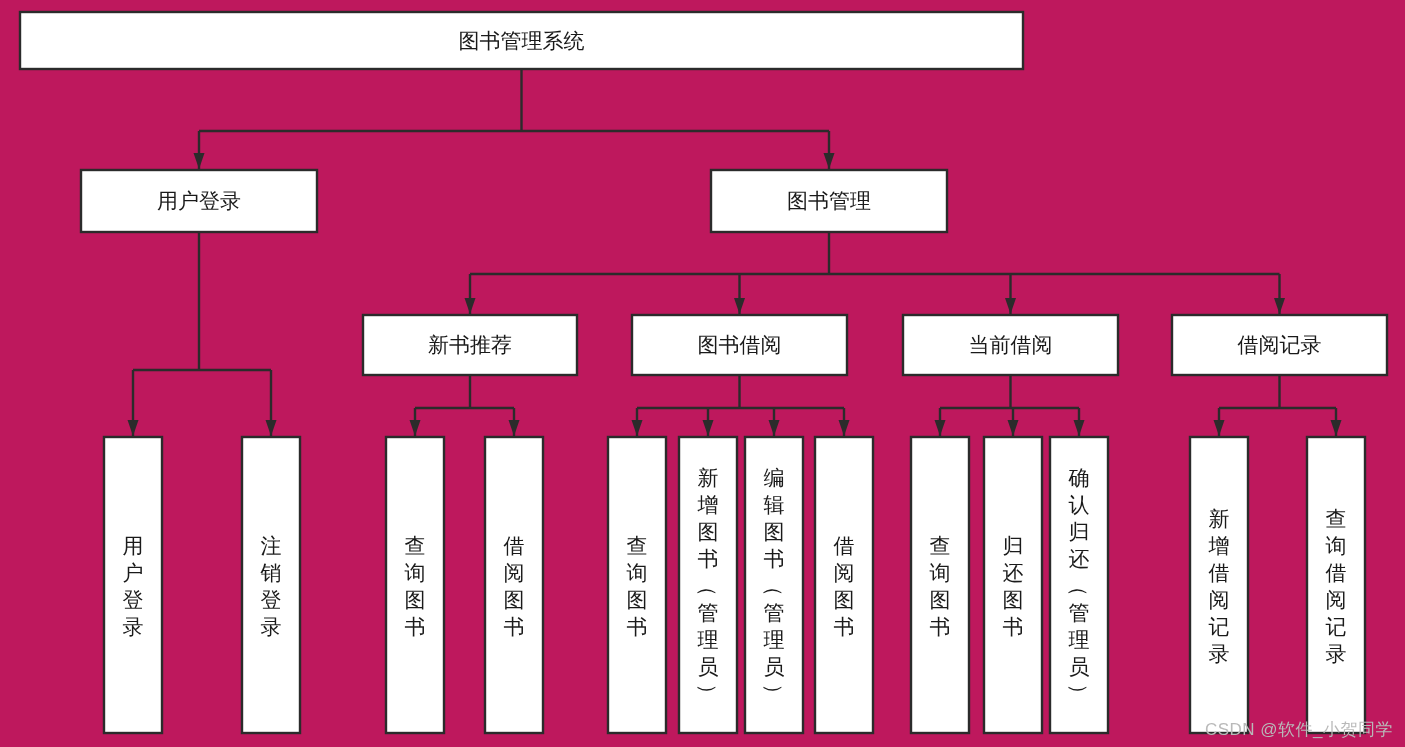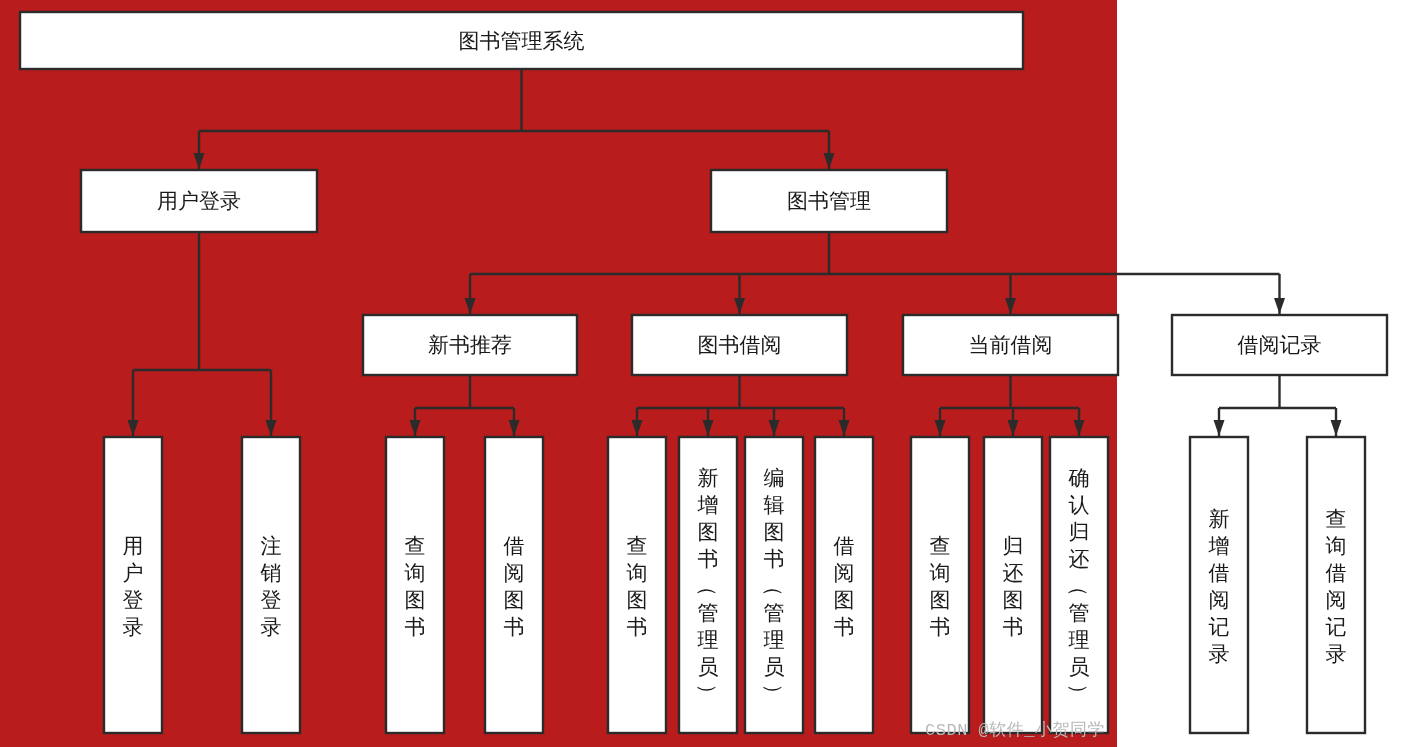--- a/index.html
+++ b/index.html
@@ -8,23 +8,23 @@
     background: #ffffff;
   }
   body {
     width: 1405px;
     height: 747px;
     font-family: "DejaVu Sans", "Liberation Sans", sans-serif;
     overflow: hidden;
   }
   #diagram-root {
     position: relative;
-    width: 1117px;
+    width: 1405px;
     height: 747px;
-    background: #b91c1c;
+    background: #be185d;
   }
   svg.canvas {
     position: absolute;
     top: 0;
     left: 0;
     width: 1405px;
     height: 747px;
   }
   .node-box {
     fill: #ffffff;
@@ -51,21 +51,21 @@
   .node-label-v {
     font-family: "DejaVu Sans", "Liberation Sans", sans-serif;
     font-size: 21px;
     fill: #1a1a1a;
     text-anchor: middle;
   }
   .watermark-text {
     position: absolute;
     right: 12px;
     bottom: 6px;
-    font-family: Liberation Mono, monospace;
+    font-family: Liberation Sans, sans-serif;
     font-size: 17px;
     color: #b9b9b9;
     letter-spacing: 0.5px;
     white-space: nowrap;
     user-select: none;
   }
 </style>
 </head>
 <body>
 

